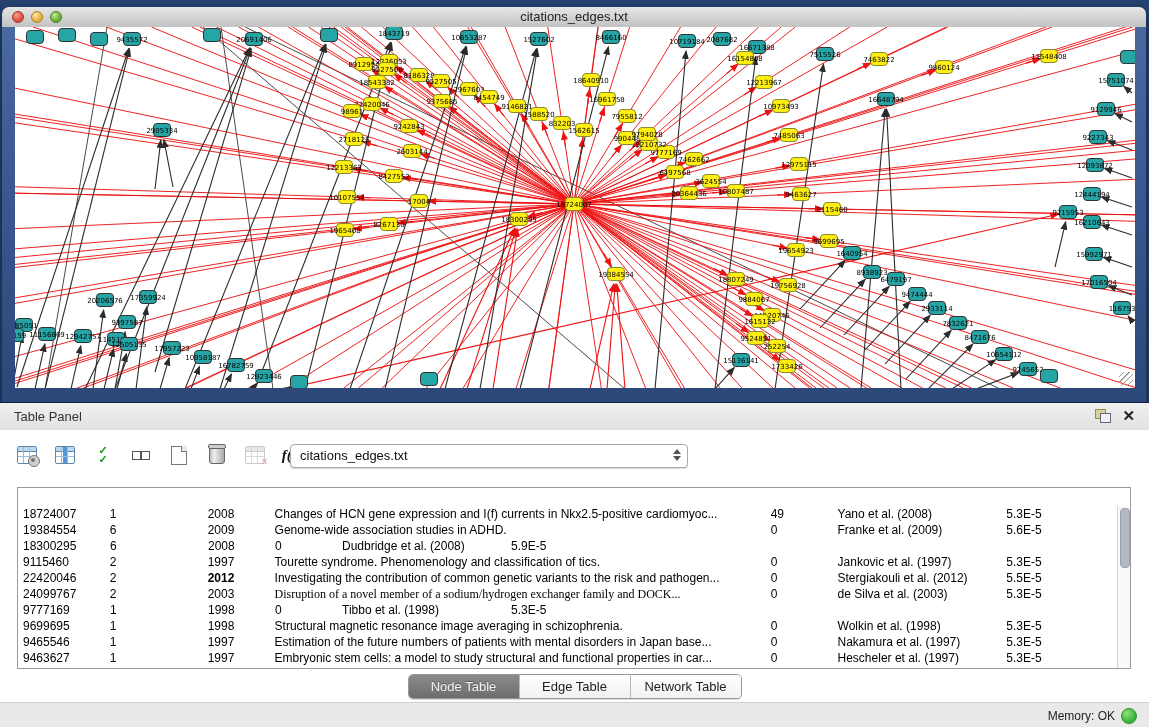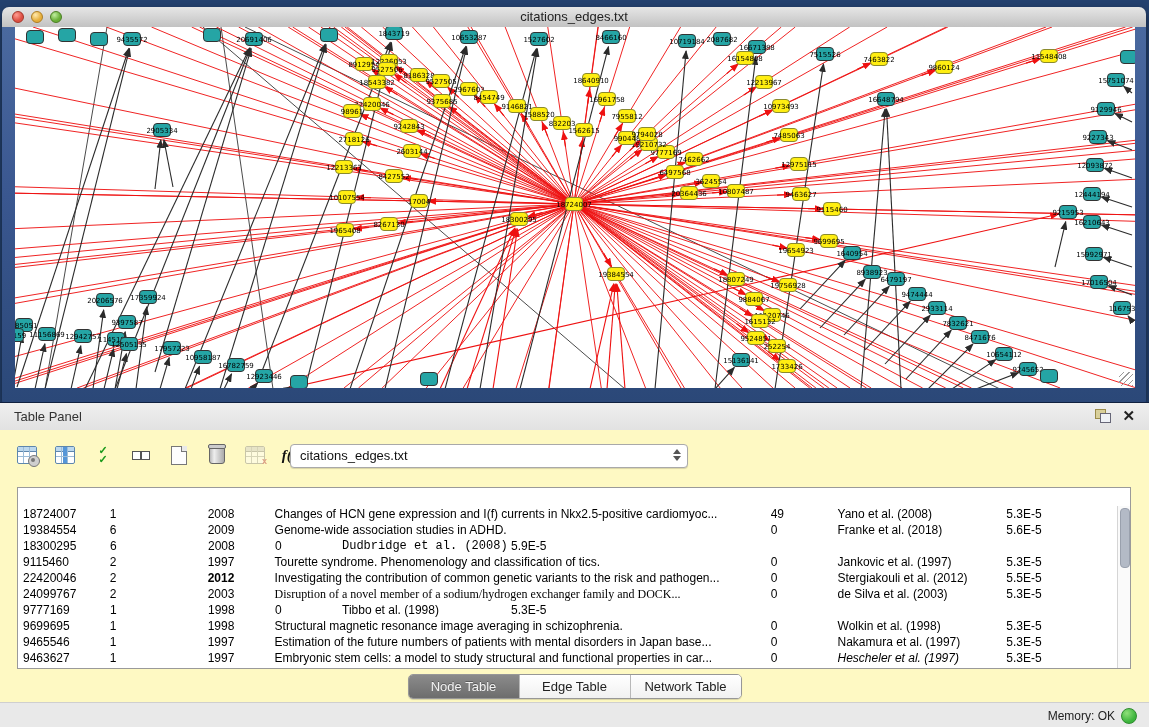--- a/index.html
+++ b/index.html
@@ -17,21 +17,21 @@
   .light.yellow{background:radial-gradient(circle at 35% 30%,#ffe9ae,#e6ae3a 60%);border:1px solid #ad7d22;}
   .light.green{background:radial-gradient(circle at 35% 30%,#c0eea0,#69af37 60%);border:1px solid #497d22;}
   .frame{position:absolute;left:0;right:0;top:20px;bottom:0;
     background:linear-gradient(180deg,#4a699f 0%,#3a5790 45%,#2b4878 100%);border-radius:0 0 2px 2px;}
   #net-canvas{position:absolute;left:13px;top:0;width:1120px;height:361px;background:#ffffff;overflow:hidden;}
   #netsvg{display:block;}
   .grip{position:absolute;right:2px;bottom:2px;width:14px;height:14px;
     background:repeating-linear-gradient(135deg,transparent 0 3px,#9a9a9a 3px 4px);}
 
   
-  #table-panel{position:absolute;left:0;top:402px;width:1149px;height:325px;background:#fef9c3;border-top:1px solid #10203f;}
+  #table-panel{position:absolute;left:0;top:402px;width:1149px;height:325px;background:#ffffff;border-top:1px solid #10203f;}
   .tp-header{position:relative;height:27px;background:linear-gradient(#efefef,#e2e2e2);}
   .tp-title{position:absolute;left:14px;top:6px;font-size:13px;color:#333;}
   .tp-float{position:absolute;right:38px;top:6px;width:16px;height:14px;cursor:default;}
   .tp-float .sq1{position:absolute;left:0;top:0;width:9px;height:8px;border:1px solid #9a8b4a;background:#d8cf9a;}
   .tp-float .sq2{position:absolute;left:5px;top:4px;width:9px;height:8px;border:1px solid #667;background:#eef1f6;}
   .tp-close{position:absolute;right:14px;top:4px;font-size:15px;font-weight:bold;color:#222;cursor:default;}
 
   .toolbar{position:absolute;left:0;top:27px;width:100%;height:57px;}
   .tool-icons{position:absolute;left:14px;top:12px;display:flex;align-items:center;gap:12px;}
   .ticon{width:26px;height:26px;display:flex;align-items:center;justify-content:center;}
@@ -820,29 +820,29 @@
             <div class="td" style="width: 63px;">49</div>
             <div class="td" style="width: 173px; padding-left: 9px;">Yano et al. (2008)</div>
             <div class="td" style="width: 117px;">5.3E-5</div>
           </div>
           <div class="tr">
             <div class="td" style="width: 87px;">19384554</div>
             <div class="td" style="width: 98px;">6</div>
             <div class="td" style="width: 67px;">2009</div>
             <div class="td" style="width: 497px;">Genome-wide association studies in ADHD.</div>
             <div class="td" style="width: 63px;">0</div>
-            <div class="td" style="width: 173px; padding-left: 9px;">Franke et al. (2018)</div>
+            <div class="td" style="width: 173px; padding-left: 9px;">Franke et al. (2009)</div>
             <div class="td" style="width: 117px;">5.6E-5</div>
           </div>
           <div class="tr">
             <div class="td" style="width: 87px;">18300295</div>
             <div class="td" style="width: 98px;">6</div>
             <div class="td" style="width: 67px;">2008</div>
             <div class="td" style="width: 63px;">0</div>
-            <div class="td" style="width: 173px; padding-left: 9px; font-family: Liberation Mono, monospace;">Dudbridge et al. (2008)</div>
+            <div class="td" style="width: 173px; padding-left: 9px;">Dudbridge et al. (2008)</div>
             <div class="td" style="width: 117px;">5.9E-5</div>
           </div>
           <div class="tr">
             <div class="td" style="width: 87px;">9115460</div>
             <div class="td" style="width: 98px;">2</div>
             <div class="td" style="width: 67px;">1997</div>
             <div class="td" style="width: 497px;">Tourette syndrome. Phenomenology and classification of tics.</div>
             <div class="td" style="width: 63px;">0</div>
             <div class="td" style="width: 173px; padding-left: 9px;">Jankovic et al. (1997)</div>
             <div class="td" style="width: 117px;">5.3E-5</div>
@@ -890,21 +890,21 @@
             <div class="td" style="width: 63px;">0</div>
             <div class="td" style="width: 173px; padding-left: 9px;">Nakamura et al. (1997)</div>
             <div class="td" style="width: 117px;">5.3E-5</div>
           </div>
           <div class="tr">
             <div class="td" style="width: 87px;">9463627</div>
             <div class="td" style="width: 98px;">1</div>
             <div class="td" style="width: 67px;">1997</div>
             <div class="td" style="width: 497px;">Embryonic stem cells: a model to study structural and functional properties in car...</div>
             <div class="td" style="width: 63px;">0</div>
-            <div class="td" style="width: 173px; padding-left: 9px; font-style: italic;">Hescheler et al. (1997)</div>
+            <div class="td" style="width: 173px; padding-left: 9px;">Hescheler et al. (1997)</div>
             <div class="td" style="width: 117px;">5.3E-5</div>
           </div>
         </div>
       <div class="vscroll">
           <div class="vthumb"></div>
         </div>
     </div>
 
     <div class="tabsrow">
       <div class="segmented" id="tabs">

